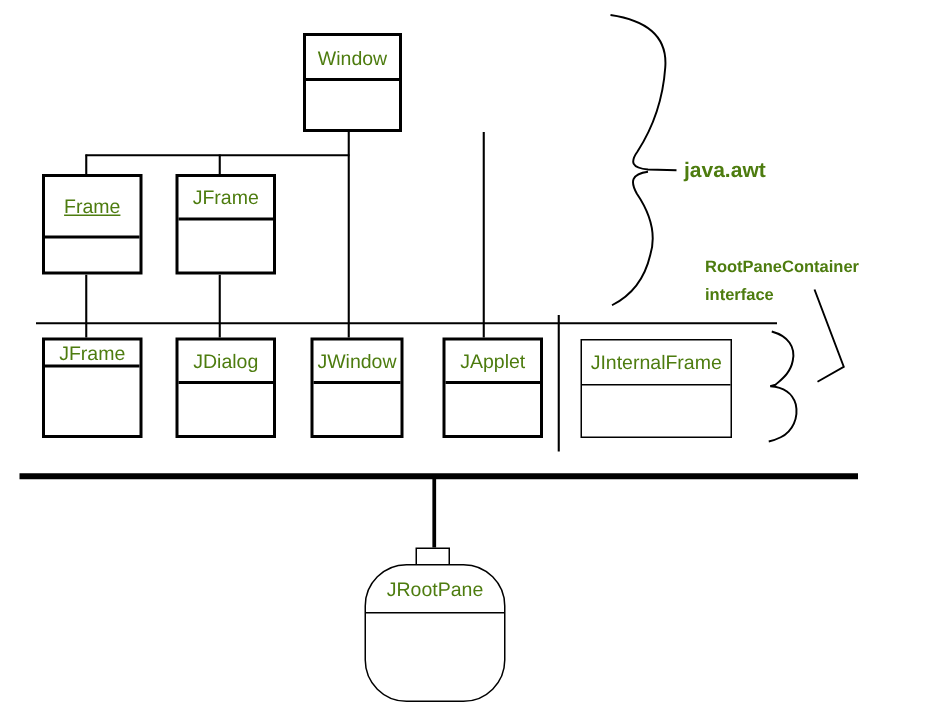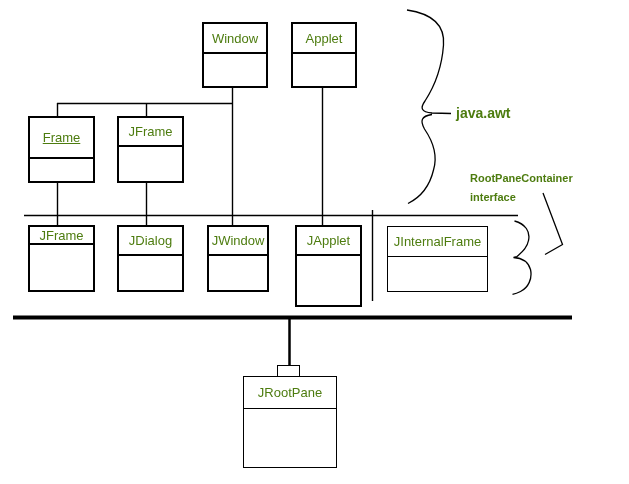--- a/index.html
+++ b/index.html
@@ -70,24 +70,20 @@
                C 517.5 293 515 293.8 512.5 294.3" stroke-width="1.3"></path>
 
       <path d="M 543 193 L 562.5 244.5 L 545 254.5" stroke-width="1.3"></path>
     </g>
   </svg>
 
   <div class="uml-box" style="left:202px; top:22px; width:66px; height:66px;">
     <div class="title" style="height:30px;">Window</div>
     <div class="body"></div>
   </div>
-  <div class="uml-box" style="left:291px; top:22px; width:66px; height:66px;">
-    <div class="title" style="height:30px;">Applet</div>
-    <div class="body"></div>
-  </div>
 
   <div class="uml-box" style="left:28px; top:116px; width:67px; height:67px;">
     <div class="title" style="height:41px;text-decoration:underline;">Frame</div>
     <div class="body"></div>
   </div>
   <div class="uml-box" style="left:117px; top:116px; width:67px; height:67px;">
     <div class="title" style="height:29px;">JFrame</div>
     <div class="body"></div>
   </div>
 
@@ -96,31 +92,31 @@
     <div class="body"></div>
   </div>
   <div class="uml-box" style="left:117px; top:225px; width:67px; height:67px;">
     <div class="title" style="height:29px;">JDialog</div>
     <div class="body"></div>
   </div>
   <div class="uml-box" style="left:207px; top:225px; width:62px; height:67px;text-align:right;">
     <div class="title" style="height:29px;">JWindow</div>
     <div class="body"></div>
   </div>
-  <div class="uml-box" style="left:295px; top:225px; width:67px; height:82px;">
+  <div class="uml-box" style="left:295px; top:225px; width:67px; height:67px;">
     <div class="title" style="height:29px;">JApplet</div>
     <div class="body"></div>
   </div>
   <div class="uml-box thin" style="left:387px; top:226px; width:101px; height:66px;">
     <div class="title" style="height:30px;">JInternalFrame</div>
     <div class="body"></div>
   </div>
 
   <div class="tab" style="left:277px; top:365px; width:23px; height:12px;"></div>
-  <div class="uml-box thin" style="left:243px; top:376px; width:94px; height:92px;">
+  <div class="uml-box thin" style="left:243px; top:376px; width:94px; height:92px;border-radius:28px;">
     <div class="title" style="height:32px;">JRootPane</div>
     <div class="body"></div>
   </div>
 
   <div class="annotation pkg-label" style="left:456px; top:105px;">java.awt</div>
   <div class="annotation iface-label" style="left:470px; top:169px;">
     <div>RootPaneContainer</div>
     <div>interface</div>
   </div>
 

